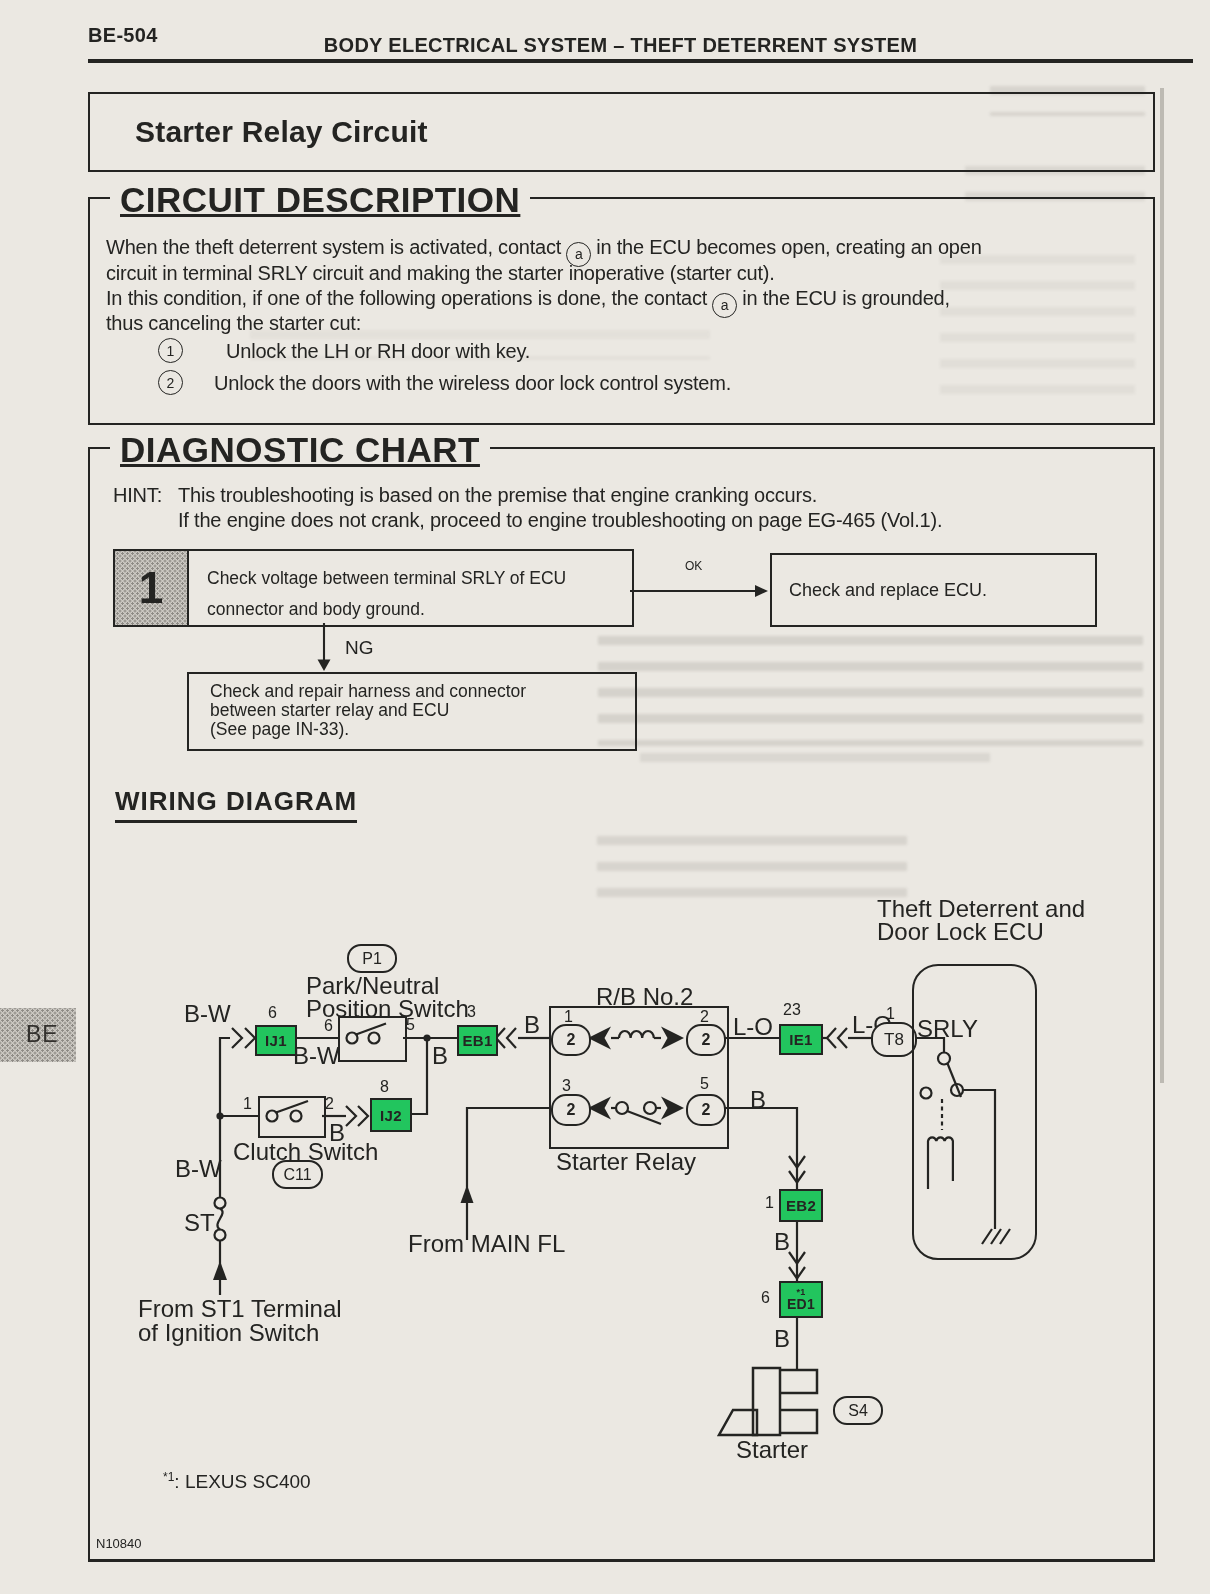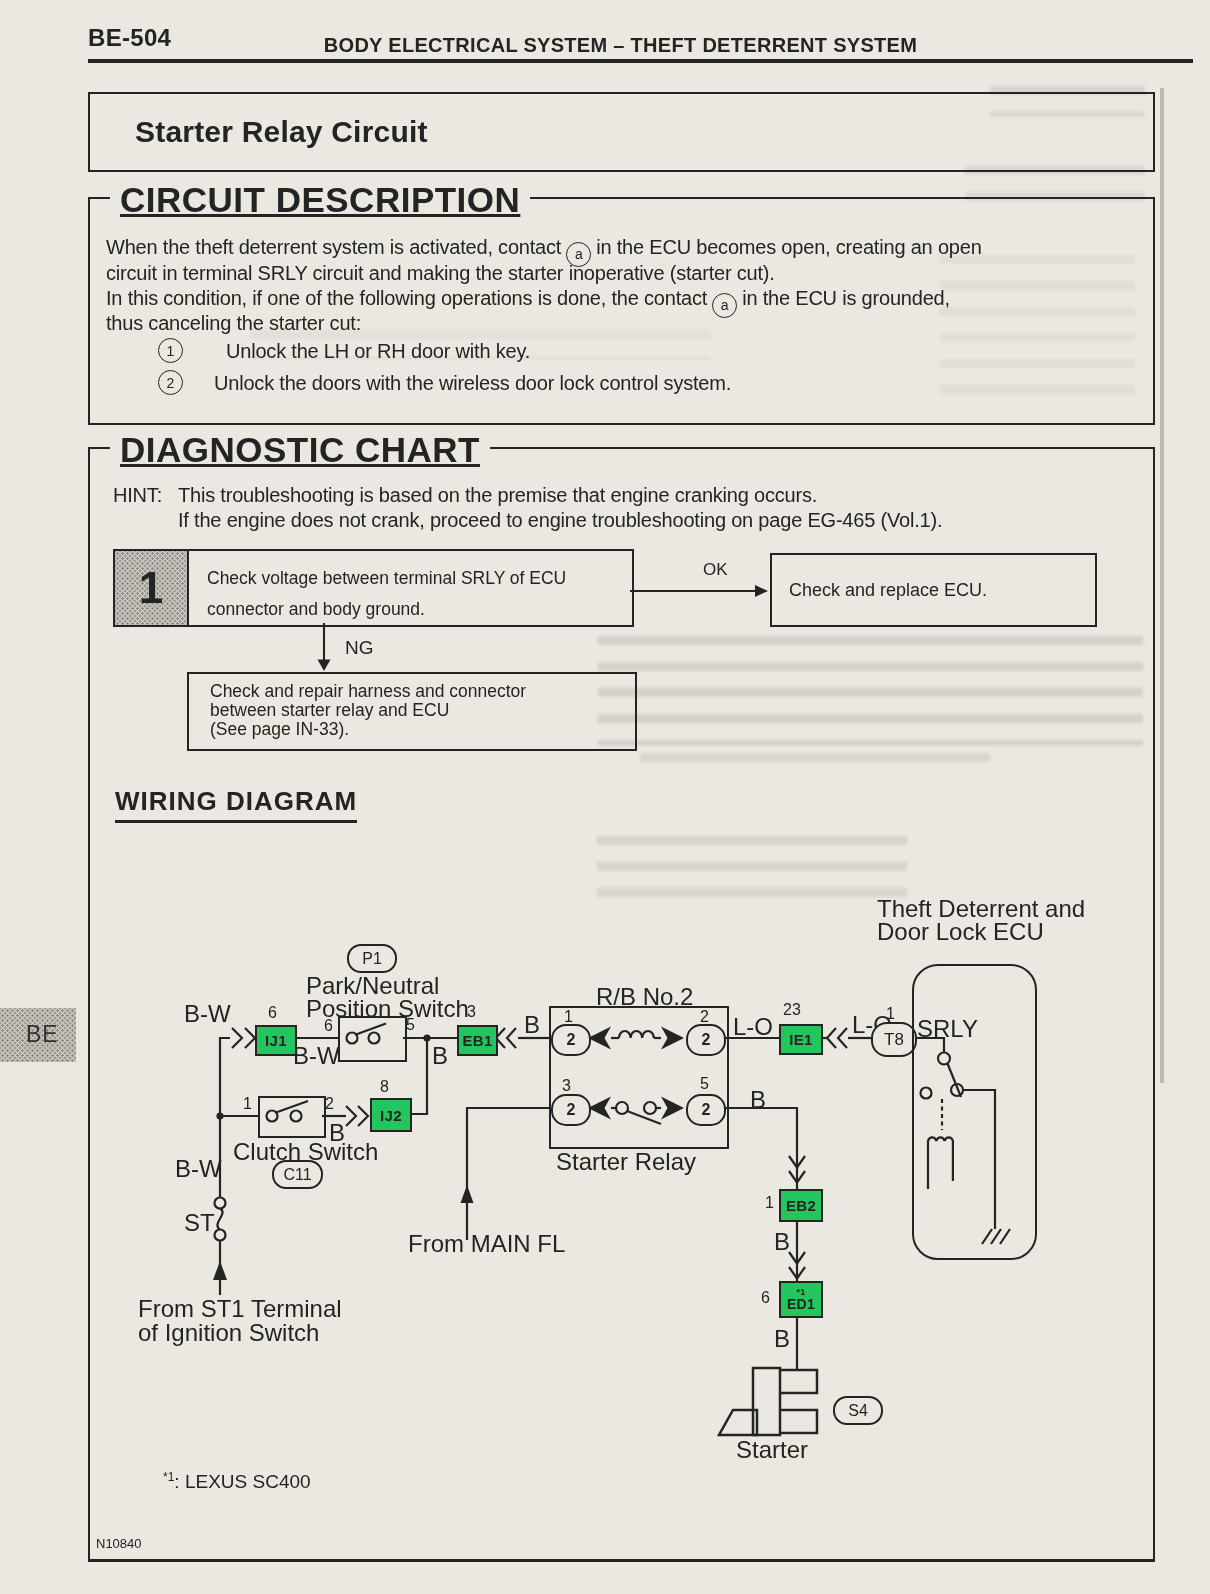--- a/index.html
+++ b/index.html
@@ -29,21 +29,21 @@
 
   <div class="ghost" style="left:990px;top:86px;width:155px;height:30px;opacity:.40"></div>
   <div class="ghost" style="left:965px;top:166px;width:180px;height:46px;opacity:.35"></div>
   <div class="ghost" style="left:940px;top:255px;width:195px;height:150px;opacity:.20"></div>
   <div class="ghost" style="left:250px;top:330px;width:460px;height:30px;opacity:.16"></div>
   <div class="ghost" style="left:598px;top:636px;width:545px;height:110px;opacity:.45"></div>
   <div class="ghost" style="left:640px;top:753px;width:350px;height:24px;opacity:.35"></div>
   <div class="ghost" style="left:597px;top:836px;width:310px;height:74px;opacity:.40"></div>
   <div class="abs" style="left:1160px;top:88px;width:4px;height:995px;background:#97948d;opacity:.55"></div>
 
-  <div class="abs bold" style="left:88px;top:24px;font-size:24px;letter-spacing:.3px">BE-504</div>
+  <div class="abs bold" style="left:88px;top:24px;font-size:20px;letter-spacing:.3px">BE-504</div>
   <div class="abs bold" style="left:88px;top:34px;width:1065px;text-align:center;font-size:20px;letter-spacing:.3px">BODY ELECTRICAL SYSTEM – THEFT DETERRENT SYSTEM</div>
   <div class="abs" style="left:88px;top:59px;width:1105px;height:4px;background:#242422"></div>
 
   <div class="abs" style="left:88px;top:92px;width:1063px;height:76px;border:2.2px solid #242422">
     <div class="abs bold" style="left:45px;top:21px;font-size:30px;letter-spacing:.2px">Starter Relay Circuit</div>
   </div>
 
   <div class="secbox" style="left:88px;top:197px;width:1063px;height:224px;"></div>
   <div class="sec-label" style="left:110px;top:180px;">CIRCUIT DESCRIPTION</div>
   <div class="body-line" style="left:106px;top:236px;">
@@ -64,21 +64,21 @@
   <div class="body-line bold" style="left:113px;top:484px;font-weight:normal">HINT:</div>
   <div class="body-line" style="left:178px;top:484px;">This troubleshooting is based on the premise that engine cranking occurs.</div>
   <div class="body-line" style="left:178px;top:509px;">If the engine does not crank, proceed to engine troubleshooting on page EG-465 (Vol.1).</div>
 
   <div class="fbox" style="left:113px;top:549px;width:517px;height:74px;border-width:2.8px">
     <div class="dither" style="position:absolute;left:0;top:0;width:72px;height:100%;border-right:2.2px solid #242422;display:flex;align-items:center;justify-content:center;">
       <span style="font-size:44px;font-weight:bold;color:#242422">1</span>
     </div>
     <div style="position:absolute;left:92px;top:12px;width:398px;font-size:17.5px;line-height:31px;color:#242422">Check voltage between terminal SRLY of ECU connector and body ground.</div>
   </div>
-  <div class="lbl" style="left:703px;top:560px;font-size:17px">OK</div>
+  <div class="lbl" style="left:685px;top:560px;font-size:12px">OK</div>
   <div class="fbox" style="left:770px;top:553px;width:323px;height:70px;border-width:2.2px">
     <div style="position:absolute;left:17px;top:25px;font-size:18px;white-space:nowrap">Check and replace ECU.</div>
   </div>
   <div class="lbl" style="left:345px;top:637px;font-size:19px">NG</div>
   <div class="fbox" style="left:187px;top:672px;width:446px;height:75px;border-width:2.2px">
     <div style="position:absolute;left:21px;top:7px;font-size:17.5px;white-space:nowrap">Check and repair harness and connector</div>
     <div style="position:absolute;left:21px;top:26px;font-size:17.5px;white-space:nowrap">between starter relay and ECU</div>
     <div style="position:absolute;left:21px;top:45px;font-size:17.5px;white-space:nowrap">(See page IN-33).</div>
   </div>
 

